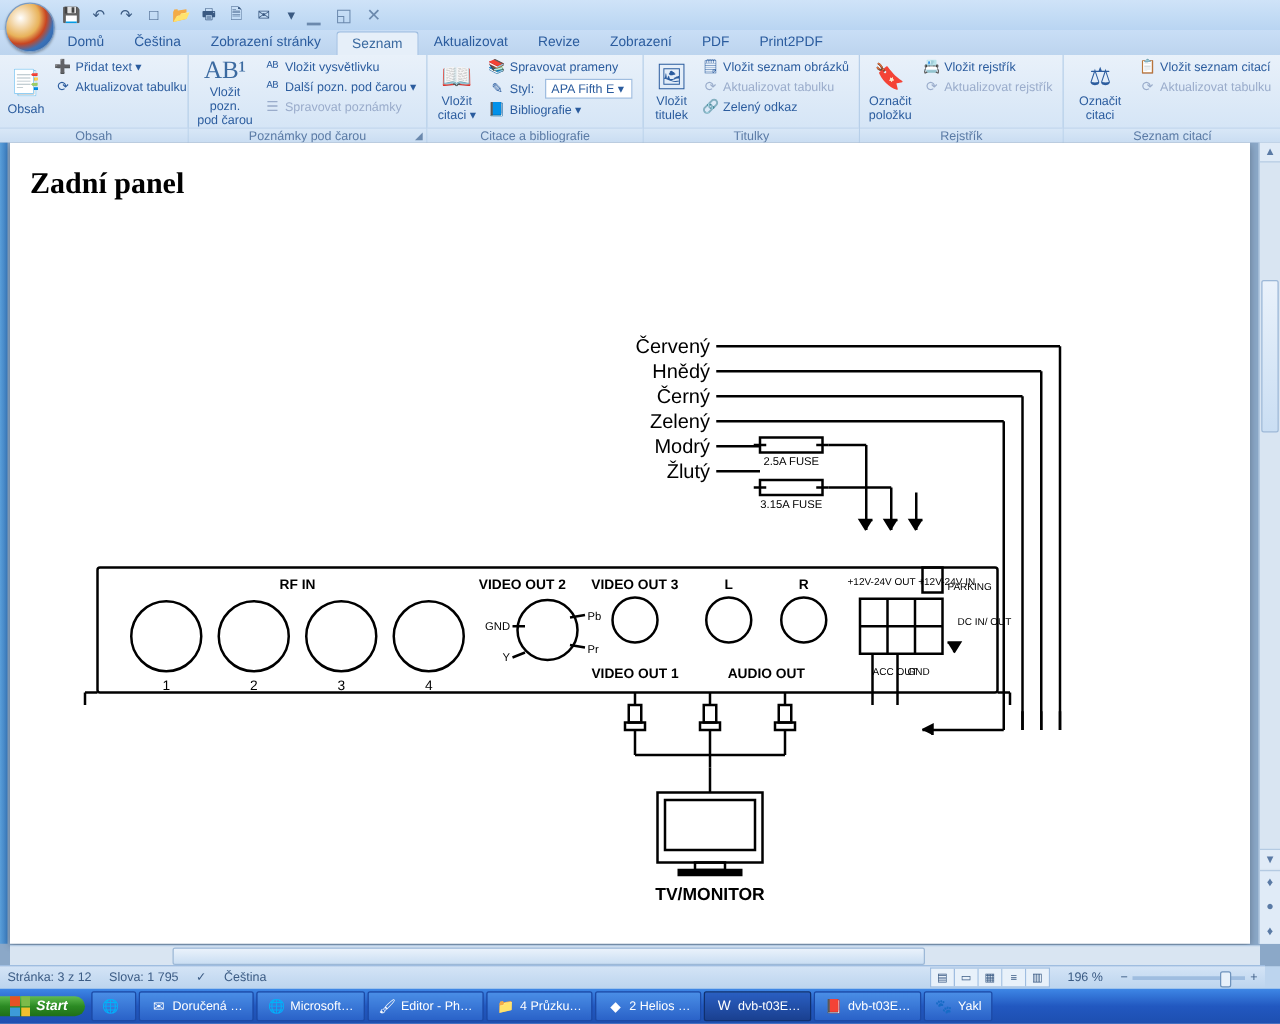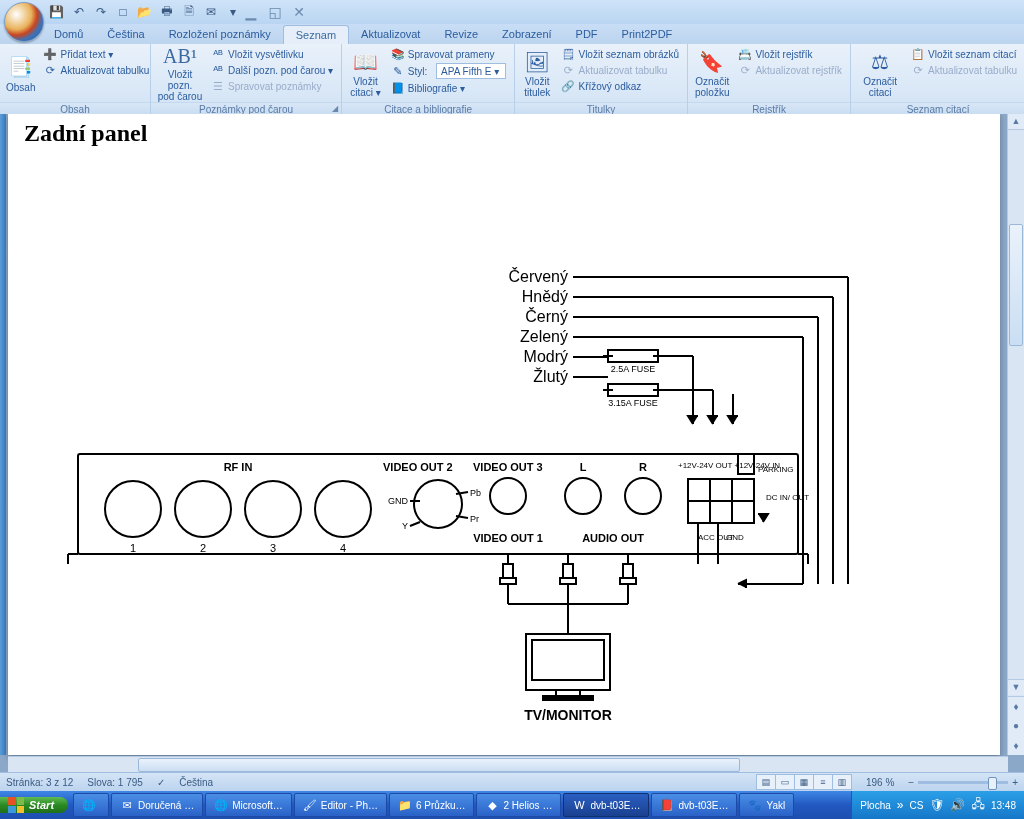--- a/index.html
+++ b/index.html
@@ -34,25 +34,25 @@
   .vscroll{position:absolute;top:0;right:0;width:16px;bottom:18px;background:#d9e5f2;border-left:1px solid #b4cae2;}
   .vscroll .thumb{position:absolute;top:110px;height:120px;left:1px;right:1px;background:linear-gradient(#eaf2fb,#cadef3);border:1px solid #9cb8d7;border-radius:2px;}
   .vscroll .arr{position:absolute;left:0;right:0;height:15px;text-align:center;color:#5a7aa5;font-size:9px;line-height:15px;background:#e0ebf7;}
   .vscroll .up{top:0;border-bottom:1px solid #b4cae2;}
   .vscroll .dn{bottom:60px;border-top:1px solid #b4cae2;}
   .vscroll .nav{position:absolute;bottom:0;left:0;right:0;height:58px;background:#e0ebf7;border-top:1px solid #b4cae2;display:flex;flex-direction:column;align-items:center;justify-content:space-around;color:#5a7aa5;font-size:10px;}
   .hscroll{position:absolute;bottom:0;left:8px;right:16px;height:16px;background:#d9e5f2;border-top:1px solid #b4cae2;}
   .hscroll .thumb{position:absolute;left:130px;width:600px;top:1px;bottom:1px;background:linear-gradient(#eaf2fb,#cadef3);border:1px solid #9cb8d7;border-radius:2px;}
   .leftstrip{position:absolute;left:0;top:0;bottom:18px;width:6px;background:linear-gradient(90deg,#5a9ed8,#3b7ec2);} 
   
-  .doc-title{position:absolute;top:6px;left:16px;font-family:"Times New Roman",serif;font-size:24px;font-weight:bold;color:#000;}
+  .doc-title{position:absolute;top:20px;left:16px;font-family:"Times New Roman",serif;font-size:24px;font-weight:bold;color:#000;}
   .diagram{position:absolute;top:150px;left:30px;width:920px;height:460px;}
   .diagram text{font-family:Arial,sans-serif;}
   
-  .statusbar{position:absolute;bottom:28px;left:0;right:0;height:18px;background:linear-gradient(#d4e4f6,#bcd4ee);border-top:1px solid #9fbde0;display:flex;align-items:center;font-size:10px;color:#3b5b84;padding:0 6px;gap:14px;}
+  .statusbar{position:absolute;bottom:28px;left:0;right:12px;height:18px;background:linear-gradient(#d4e4f6,#bcd4ee);border-top:1px solid #9fbde0;display:flex;align-items:center;font-size:10px;color:#3b5b84;padding:0 6px;gap:14px;}
   .statusbar .spacer{flex:1;}
   .viewbtns{display:flex;gap:0;border:1px solid #9fbde0;}
   .viewbtns span{width:18px;height:14px;display:flex;align-items:center;justify-content:center;border-right:1px solid #9fbde0;background:#e8f1fa;font-size:9px;}
   .viewbtns span:last-child{border-right:none;}
   .zoom{display:flex;align-items:center;gap:4px;}
   .zoom .track{width:90px;height:3px;background:#9fbde0;position:relative;}
   .zoom .knob{position:absolute;top:-4px;left:70px;width:7px;height:11px;background:#e8f1fa;border:1px solid #6f93bc;border-radius:2px;}
   
   .taskbar{position:absolute;bottom:0;left:0;right:0;height:28px;background:linear-gradient(#3e87e6,#2258c0 50%,#1d4fb0);display:flex;align-items:center;font-size:11px;color:#fff;}
   .startbtn{height:16px;padding:0 14px 0 8px;background:linear-gradient(#5fbb52,#2b8a23 50%,#1f6f18);display:flex;align-items:center;gap:5px;font-weight:bold;font-style:italic;border-radius:0 10px 10px 0;}
@@ -86,21 +86,21 @@
   <div class="wctrl">
     <span>▁</span>
     <span>◱</span>
     <span>✕</span>
   </div>
 </div>
 
 <div class="tabs">
   <div class="tab">Domů</div>
   <div class="tab">Čeština</div>
-  <div class="tab">Rozložení poznámky</div>
+  <div class="tab">Zobrazení stránky</div>
   <div class="tab active">Seznam</div>
   <div class="tab">Aktualizovat</div>
   <div class="tab">Revize</div>
   <div class="tab">Zobrazení</div>
   <div class="tab">PDF</div>
   <div class="tab">Print2PDF</div>
 </div>
 
 <div class="ribbon">
 
@@ -182,21 +182,21 @@
         <div class="rbtn">
             <span class="ic">🗒</span>
             <span>Vložit seznam obrázků</span>
           </div>
         <div class="rbtn disabled">
             <span class="ic">⟳</span>
             <span>Aktualizovat tabulku</span>
           </div>
         <div class="rbtn">
             <span class="ic">🔗</span>
-            <span>Křížový odkaz</span>
+            <span>Zelený odkaz</span>
           </div>
       </div>
     </div>
     <div class="group-label"><span>Titulky</span></div>
   </div>
 
   <div class="group" style="width:150px">
     <div class="group-body">
       <div class="bigbtn">
         <span class="ic">🔖</span>
@@ -436,41 +436,32 @@
       <div class="tbtn ">
         <span class="tic">🌐</span>
         <span>Microsoft…</span>
       </div>
       <div class="tbtn ">
         <span class="tic">🖌</span>
         <span>Editor - Ph…</span>
       </div>
       <div class="tbtn ">
         <span class="tic">📁</span>
-        <span>6 Průzku…</span>
+        <span>4 Průzku…</span>
       </div>
       <div class="tbtn ">
         <span class="tic">◆</span>
         <span>2 Helios …</span>
       </div>
       <div class="tbtn active">
         <span class="tic">W</span>
         <span>dvb-t03E…</span>
       </div>
       <div class="tbtn ">
         <span class="tic">📕</span>
         <span>dvb-t03E…</span>
       </div>
       <div class="tbtn ">
         <span class="tic">🐾</span>
         <span>Yakl</span>
       </div>
     </div>
-  <div class="tray">
-    <span>Plocha</span>
-    <span class="ic">»</span>
-    <span>CS</span>
-    <span class="ic">🛡</span>
-    <span class="ic">🔊</span>
-    <span class="ic">🖧</span>
-    <span>13:48</span>
-  </div>
 </div>
 
 </body></html>

